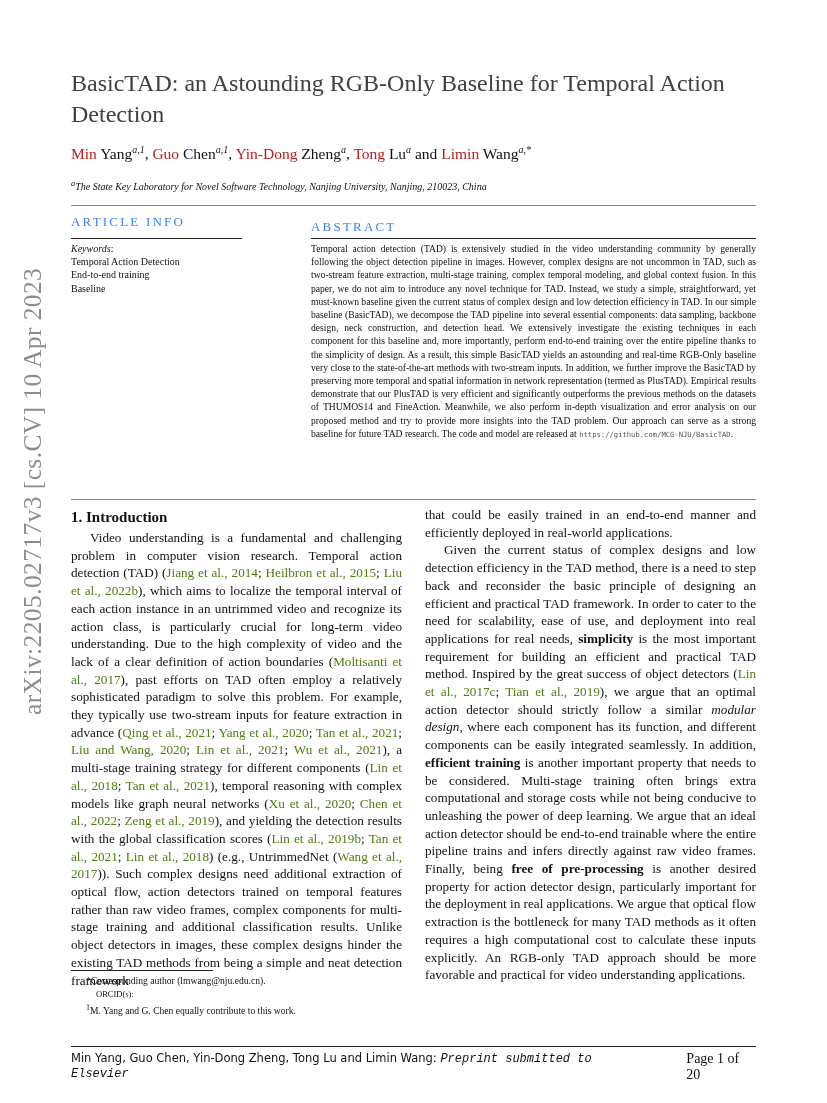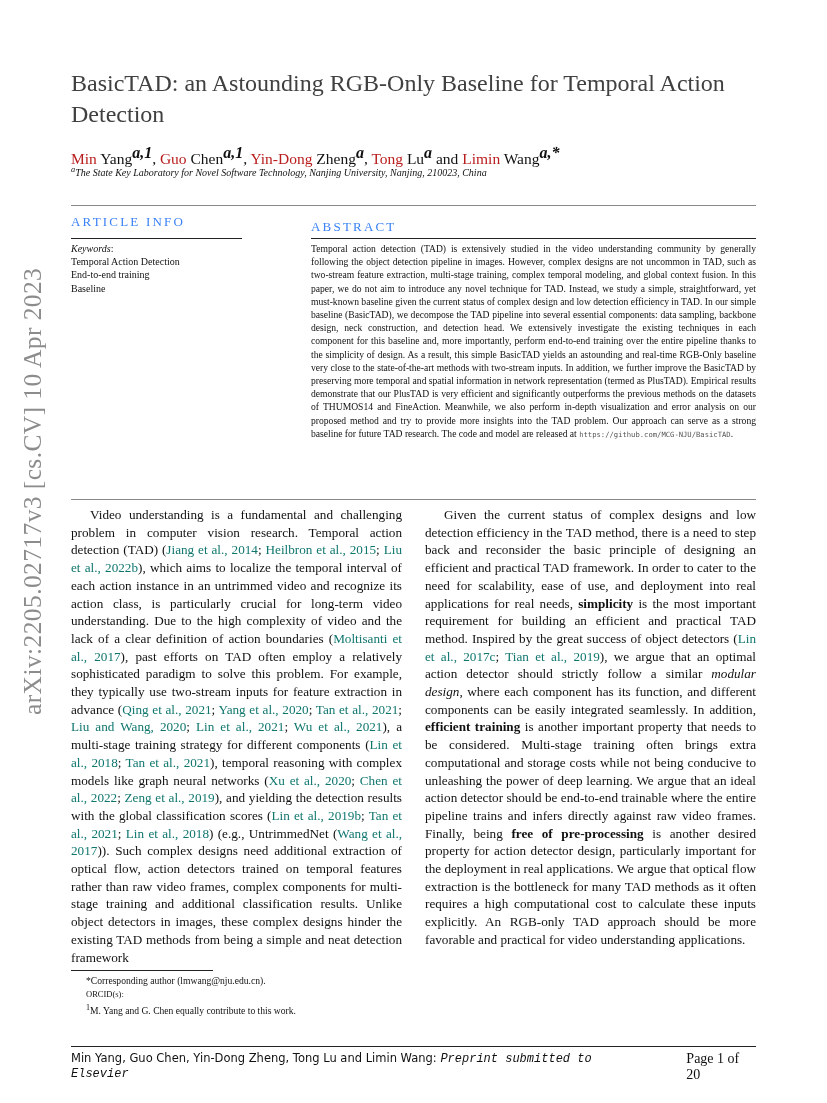--- a/index.html
+++ b/index.html
@@ -2,46 +2,46 @@
 <html><head>
 <meta charset="utf-8">
 <style>
   html, body { margin:0; padding:0; background:#ffffff; }
   body { width:827px; height:1103px; position:relative; overflow:hidden;
          font-family:"Liberation Serif", "DejaVu Serif", serif; color:#1a1a1a; }
   .abs { position:absolute; }
   .title { left:71px; top:68px; width:690px; font-size:24px; line-height:31px; color:#404040; }
   .authors { left:71px; top:144px; font-size:15.5px; color:#111; white-space:nowrap; }
   .authors .given { color:#b91c1c; }
-  .authors sup { font-size:16px; font-style:italic;font-weight:bold; }
-  .affil { left:71px; top:165px; font-size:10px; font-style:italic; color:#111; }
+  .authors sup { font-size:10px; font-style:italic; }
+  .affil { left:71px; top:179px; font-size:10px; font-style:italic; color:#111; }
   .rule-top { left:71px; top:205px; width:685px; height:1px; background:#888; }
   .sec-head { font-size:13px; letter-spacing:2.2px; color:#3b82f6; }
   .ai-head { left:71px; top:214px; }
   .ab-head { left:311px; top:219px; }
   .ai-rule { left:71px; top:238px; width:171px; height:1px; background:#222; }
   .ab-rule { left:311px; top:238px; width:445px; height:1px; background:#222; }
   .keywords { left:71px; top:242px; font-size:10px; line-height:13.2px; color:#111; }
   .keywords .kl { font-style:italic;text-align:center; }
   .abstract { left:311px; top:242px; width:445px; font-size:9.6px; line-height:13.2px;
               text-align:justify; color:#111; }
   .abstract .mono { font-family:"DejaVu Sans Mono", monospace; font-size:7.2px; color:#555; }
   .rule-mid { left:71px; top:499px; width:685px; height:1px; background:#888; }
   .arxiv { left:18px; top:715px; transform-origin:left top; transform:rotate(-90deg);
            font-size:25.5px; color:#8c8c8c; white-space:nowrap; letter-spacing:0.4px; }
   .col { font-size:13.2px; line-height:17.7px; text-align:justify; color:#111; }
   .col-left { left:71px; top:506px; width:331px; }
   .col-right { left:425px; top:506px; width:331px; }
   .col p { margin:0; }
   .col p.ind { text-indent:19px; }
   .h1 { font-weight:bold; font-size:15px; line-height:20px; margin:1px 0 2px 0; }
-  .cite { color:#0f766e; }
+  .cite { color:#4d7c0f; }
   .fn-rule { left:71px; top:970px; width:142px; height:1px; background:#222; }
   .footnotes { left:86px; top:974px; font-size:9.6px; line-height:13.5px; color:#111; }
-  .footnotes .sc { font-variant:small-caps; font-size:8.5px; }
+  .footnotes .sc { font-variant:small-caps; font-size:8.5px; margin-left:10px; }
   .foot-rule { left:71px; top:1046px; width:685px; height:1px; background:#222; }
   .footer { left:71px; top:1051px; width:685px; font-family:"DejaVu Sans", sans-serif;
             font-size:11.5px; color:#111; display:flex; justify-content:space-between; }
   .footer .pre { font-family:Liberation Mono, monospace; font-style:italic; font-size:12px; }
   .footer .pg { font-family:"Liberation Serif", serif; font-size:14px;margin-left:36px; }
 </style>
 </head>
 <body>
 
 <div class="abs arxiv">arXiv:2205.02717v3  [cs.CV]  10 Apr 2023</div>
@@ -64,24 +64,26 @@
   <div>Temporal Action Detection</div>
   <div>End-to-end training</div>
   <div>Baseline</div>
 </div>
 
 <div class="abs abstract"><span>Temporal action detection (TAD) is extensively studied in the video understanding community by generally following the object detection pipeline in images. However, complex designs are not uncommon in TAD, such as two-stream feature extraction, multi-stage training, complex temporal modeling, and global context fusion. In this paper, we do not aim to introduce any novel technique for TAD. Instead, we study a simple, straightforward, yet must-known baseline given the current status of complex design and low detection efficiency in TAD. In our simple baseline (BasicTAD), we decompose the TAD pipeline into several essential components: data sampling, backbone design, neck construction, and detection head. We extensively investigate the existing techniques in each component for this baseline and, more importantly, perform end-to-end training over the entire pipeline thanks to the simplicity of design. As a result, this simple BasicTAD yields an astounding and real-time RGB-Only baseline very close to the state-of-the-art methods with two-stream inputs. In addition, we further improve the BasicTAD by preserving more temporal and spatial information in network representation (termed as PlusTAD). Empirical results demonstrate that our PlusTAD is very efficient and significantly outperforms the previous methods on the datasets of THUMOS14 and FineAction. Meanwhile, we also perform in-depth visualization and error analysis on our proposed method and try to provide more insights into the TAD problem. Our approach can serve as a strong baseline for future TAD research. The code and model are released at </span><span class="mono">https://github.com/MCG-NJU/BasicTAD</span><span>.</span></div>
 
 <div class="abs rule-mid"></div>
 
 <div class="abs col col-left">
+  <div class="h1">1.  Introduction</div>
   <p class="ind" id="p1">Video understanding is a fundamental and challenging problem in computer vision research. Temporal action detection (TAD) (<span class="cite">Jiang et al., 2014</span>; <span class="cite">Heilbron et al., 2015</span>; <span class="cite">Liu et al., 2022b</span>), which aims to localize the temporal interval of each action instance in an untrimmed video and recognize its action class, is particularly crucial for long-term video understanding. Due to the high complexity of video and the lack of a clear definition of action boundaries (<span class="cite">Moltisanti et al., 2017</span>), past efforts on TAD often employ a relatively sophisticated paradigm to solve this problem. For example, they typically use two-stream inputs for feature extraction in advance (<span class="cite">Qing et al., 2021</span>; <span class="cite">Yang et al., 2020</span>; <span class="cite">Tan et al., 2021</span>; <span class="cite">Liu and Wang, 2020</span>; <span class="cite">Lin et al., 2021</span>; <span class="cite">Wu et al., 2021</span>), a multi-stage training strategy for different components (<span class="cite">Lin et al., 2018</span>; <span class="cite">Tan et al., 2021</span>), temporal reasoning with complex models like graph neural networks (<span class="cite">Xu et al., 2020</span>; <span class="cite">Chen et al., 2022</span>; <span class="cite">Zeng et al., 2019</span>), and yielding the detection results with the global classification scores (<span class="cite">Lin et al., 2019b</span>; <span class="cite">Tan et al., 2021</span>; <span class="cite">Lin et al., 2018</span>) (e.g., UntrimmedNet (<span class="cite">Wang et al., 2017</span>)). Such complex designs need additional extraction of optical flow, action detectors trained on temporal features rather than raw video frames, complex components for multi-stage training and additional classification results. Unlike object detectors in images, these complex designs hinder the existing TAD methods from being a simple and neat detection framework</p>
 </div>
 
 <div class="abs col col-right">
+  <p>that could be easily trained in an end-to-end manner and efficiently deployed in real-world applications.</p>
   <p class="ind" id="p2">Given the current status of complex designs and low detection efficiency in the TAD method, there is a need to step back and reconsider the basic principle of designing an efficient and practical TAD framework. In order to cater to the need for scalability, ease of use, and deployment into real applications for real needs, <b>simplicity</b> is the most important requirement for building an efficient and practical TAD method. Inspired by the great success of object detectors (<span class="cite">Lin et al., 2017c</span>; <span class="cite">Tian et al., 2019</span>), we argue that an optimal action detector should strictly follow a similar <i>modular design</i>, where each component has its function, and different components can be easily integrated seamlessly. In addition, <b>efficient training</b> is another important property that needs to be considered. Multi-stage training often brings extra computational and storage costs while not being conducive to unleashing the power of deep learning. We argue that an ideal action detector should be end-to-end trainable where the entire pipeline trains and infers directly against raw video frames. Finally, being <b>free of pre-processing</b> is another desired property for action detector design, particularly important for the deployment in real applications. We argue that optical flow extraction is the bottleneck for many TAD methods as it often requires a high computational cost to calculate these inputs explicitly. An RGB-only TAD approach should be more favorable and practical for video understanding applications.</p>
 </div>
 
 <div class="abs fn-rule"></div>
 <div class="abs footnotes">
   <div>*Corresponding author (lmwang@nju.edu.cn).</div>
   <div class="sc">ORCID(s):</div>
   <div><sup>1</sup><span>M. Yang and G. Chen equally contribute to this work.</span></div>
 </div>
 

